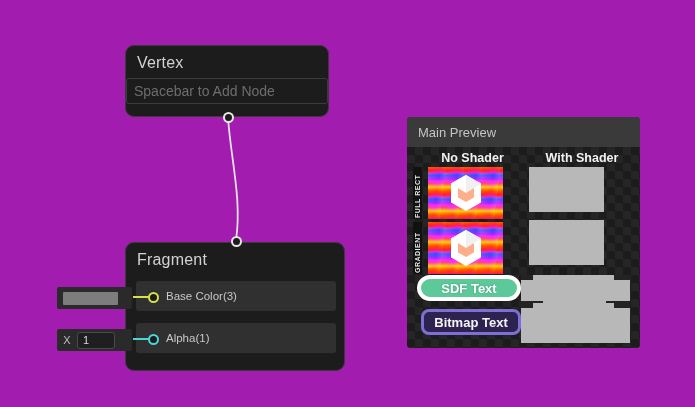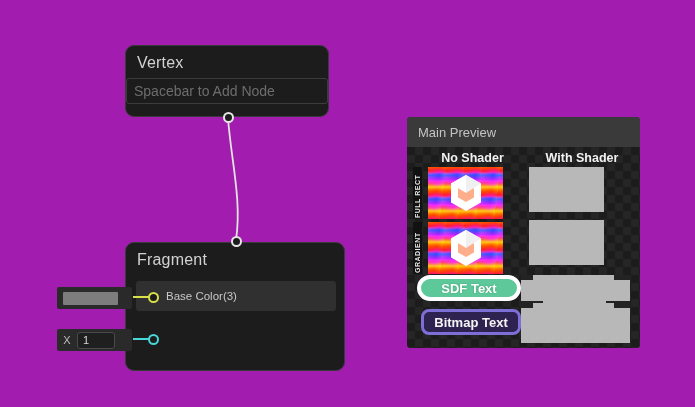--- a/index.html
+++ b/index.html
@@ -280,20 +280,23 @@
   </div>
   <div class="port-ring white" style="left:223px; top:112px;"></div>
 
   <div class="node" id="node-fragment">
     <div class="node-title">Fragment</div>
 
     <div class="slot-row" id="slot-basecolor">
       <span class="slot-label">Base Color(3)</span>
     </div>
 
+    <div class="slot-row" id="slot-alpha">
+      <span class="slot-label">Alpha(1)</span>
+    </div>
   </div>
   <div class="port-ring white" style="left:231px; top:236px;"></div>
 
   <div class="port-stub yellow" style="left:133px; top:296px; width:17px;"></div>
   <div class="port-ring yellow" style="left:148px; top:292px;"></div>
   <div class="port-dot yellow" style="left:120px; top:294px;"></div>
 
   <div class="port-stub cyan" style="left:133px; top:338px; width:17px;"></div>
   <div class="port-ring cyan" style="left:148px; top:334px;"></div>
   <div class="port-dot cyan" style="left:120px; top:336px;"></div>

